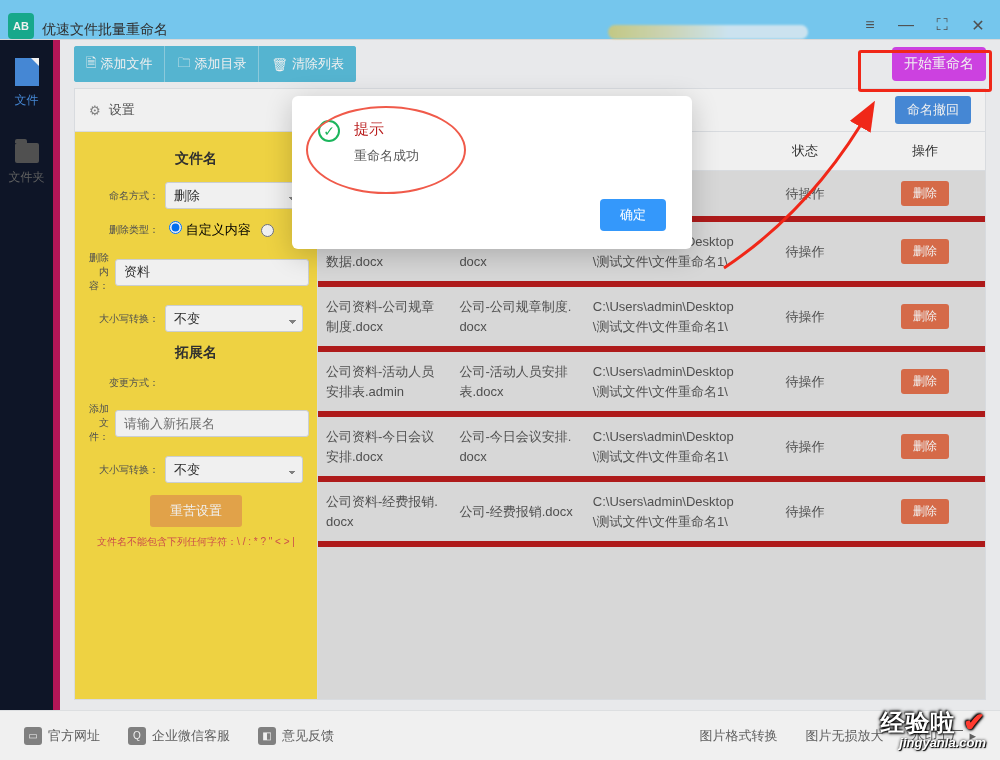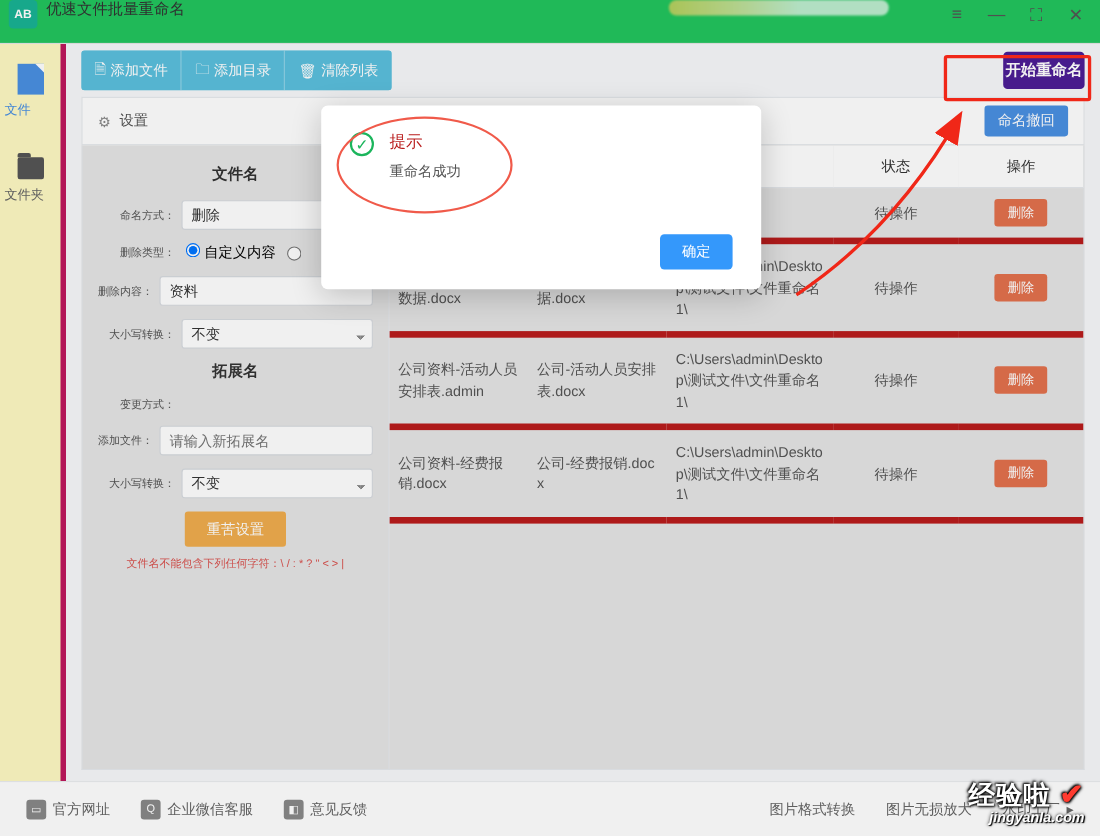--- a/index.html
+++ b/index.html
@@ -1,42 +1,42 @@
 <!DOCTYPE html>
 <html><head>
 <meta charset="utf-8">
 <style>
 * { box-sizing: border-box; margin: 0; padding: 0; font-family: "Microsoft YaHei", Arial, sans-serif; }
 body { width: 1000px; height: 760px; overflow: hidden; background: #fff; position: relative; }
-.titlebar { height: 40px; background: #22c55e; display: flex; align-items: flex-start; padding: 0 8px; gap: 8px; border-bottom: 1px solid #e6e6e6; }
+.titlebar { height: 40px; background: #7dd3fc; display: flex; align-items: flex-end; padding: 0 8px; gap: 8px; border-bottom: 1px solid #e6e6e6; }
 .app-logo { width: 26px; height: 26px; background: #19b394; border-radius: 4px; display: flex; align-items: center; justify-content: center; color: #fff; font-size: 11px; font-weight: bold; }
 .app-title { font-size: 14px; color: #333; flex: 0 0 auto; }
 .tb-spacer { flex: 1; }
 .tb-smudge { width: 200px; height: 14px; background: linear-gradient(90deg,#f3d65e 0%,#ffe8a8 30%,#fff 60%); border-radius: 7px; filter: blur(1px); opacity:.7; margin-right: 40px;}
 .tb-btn { width: 28px; height: 28px; display: flex; align-items: center; justify-content: center; color: #555; font-size: 16px; cursor: pointer; }
 .main { display: flex; height: 670px; }
-.leftnav { width: 60px; background: #fef9c3; border-right: 5px solid #be185d; }
+.leftnav { width: 60px; background: #0f172a; border-right: 7px solid #be185d; text-align: center; }
 .nav-item { padding: 18px 4px 12px; cursor: pointer; font-size: 12px; color: #4a90e2; }
 .nav-item.inactive { color: #666; }
 .nav-icon { width: 24px; height: 28px; margin: 0 auto 6px; background: #4a90e2; position: relative; }
 .nav-icon.folder { background: #555; height: 20px; border-radius: 2px; margin-top: 4px; }
 .nav-icon.folder::before { content:""; position:absolute; top:-4px; left:0; width:12px; height:4px; background:#555; border-radius:2px 2px 0 0;}
 .nav-icon.file::before { content:""; position:absolute; top:0; right:0; width:0; height:0; border-top:8px solid #fff; border-left:8px solid transparent;}
 .content { flex: 1; background: #f7f8fa; display: flex; flex-direction: column; }
 .toolbar { height: 48px; display: flex; align-items: center; padding: 0 14px; gap: 14px; }
 .btn-group { display: flex; background:#5bc0de; border-radius:3px; overflow:hidden; }
 .tbtn { background: #5bc0de; color: #fff; border: none; padding: 7px 12px; font-size: 13px; cursor: pointer; display: flex; align-items: center; gap: 4px; }
 .tbtn + .tbtn { border-left: 1px solid rgba(255,255,255,0.35); }
-.start-btn { background: #4c1d95; color: #fff; border: none; padding: 8px 2px; font-size: 14px; border-radius: 4px; cursor: pointer; margin-left: auto; font-weight: bold;}
+.start-btn { background: #d946ef; color: #fff; border: none; padding: 8px 12px; font-size: 14px; border-radius: 4px; cursor: pointer; margin-left: auto;}
 .highlight-box { position: absolute; top: 50px; right: 8px; width: 134px; height: 42px; border: 3px solid #ff2a1a; border-radius: 3px; pointer-events: none; z-index: 30; }
 .settings-bar { height: 44px; background: #fff; border: 1px solid #e6e9ed; margin: 0 14px; display: flex; align-items: center; padding: 0 14px; gap: 8px; font-size: 13px; color: #555; }
 .gear-icon { color: #888; }
 .undo-btn { margin-left: auto; background: #4a90e2; color: #fff; border: none; padding: 5px 12px; font-size: 13px; border-radius: 3px; cursor: pointer; }
 .workarea { flex: 1; display: flex; margin: 0 14px 10px; gap: 0; overflow: hidden; }
-.form-panel { width: 280px; background: #e5e5e5; border: 1px solid #e6e9ed; border-top: none; padding: 12px 14px 14px; font-size: 13px; overflow-y: auto; }
+.form-panel { width: 244px; background: #fde047; border: 1px solid #e6e9ed; border-top: none; padding: 12px 14px 14px; font-size: 13px; overflow-y: auto; }
 .fp-head { text-align: center; font-weight: bold; color: #333; margin: 6px 0 14px; font-size: 14px; }
 .fp-row { display: flex; align-items: center; margin-bottom: 12px; gap: 6px; }
 .fp-label { width: 70px; text-align: right; color: #555; font-size: 10px; }
 .fp-row input[type=text], .fp-row select { flex: 1; border: 1px solid #d7dbe0; padding: 5px 8px; font-size: 13px; border-radius: 3px; color:#333; background:#fff; }
 .fp-row select { cursor: pointer; appearance:none; background-image: linear-gradient(45deg,transparent 50%,#888 50%),linear-gradient(-45deg,transparent 50%,#888 50%); background-position: right 10px top 14px, right 6px top 14px; background-size:4px 4px; background-repeat:no-repeat;}
 .fp-row input[type=radio]{margin-left:4px;}
 .reset-btn { display: block; margin: 8px auto; background: #f0ad4e; color: #fff; border: none; padding: 7px 20px; border-radius: 3px; cursor: pointer; font-size: 13px; }
 .warn-text { color: #d9534f; font-size: 10px; text-align: center; margin-top: 8px; }
 .table-panel { flex: 1; background: #e5e5e5; border: 1px solid #e6e9ed; border-top: none; border-left: none; overflow: auto; position: relative; }
 table { width: 100%; border-collapse: collapse; font-size: 13px; table-layout: fixed; }
@@ -52,21 +52,21 @@
 .watermark { position: absolute; bottom: 10px; right: 14px; text-align: right; z-index: 100; pointer-events:none;}
 .wm-big { font-family: "SimHei",sans-serif; font-size: 24px; font-weight: 700; color: #fff; text-shadow: 0 0 4px #000, 1px 1px 2px #000, -1px -1px 2px #000; letter-spacing: 1px; }
 .wm-check { color: #ff3b2f; font-size: 26px; }
 .wm-url { font-size: 13px; font-weight: bold; font-style: italic; color: #fff; text-shadow: 0 0 3px #000,1px 1px 1px #000; margin-top:-4px;}
 .modal-backdrop { position: absolute; inset: 0; background: rgba(0,0,0,0.06); z-index: 40; }
 .modal { position: absolute; top: 96px; left: 292px; width: 400px; background: #fff; border-radius: 6px; box-shadow: 0 6px 28px rgba(0,0,0,0.2); z-index: 50; padding: 24px 26px 18px; }
 .modal-head { display: flex; gap: 14px; align-items: flex-start; }
 .modal-check { width: 22px; height: 22px; border: 2px solid #1bb55c; border-radius: 50%; display: flex; align-items: center; justify-content: center; color: #1bb55c; font-size: 14px; flex-shrink:0;}
 .modal-title { font-size: 15px; color: #b91c1c; font-weight: 400; }
 .modal-msg { font-size: 13px; color: #555; margin-top: 8px; }
-.modal-foot { text-align: right; margin-top: 48px; }
+.modal-foot { text-align: right; margin-top: 34px; }
 .ok-btn { background: #3498fb; color: #fff; border: none; padding: 7px 20px; border-radius: 4px; cursor: pointer; font-size: 13px; }
 .oval { position: absolute; top: 106px; left: 306px; width: 160px; height: 88px; border: 2px solid #f05a4a; border-radius: 50%; z-index: 60; pointer-events: none; }
 .arrow { position: absolute; top: 88px; right: 96px; width: 200px; height: 200px; z-index: 35; pointer-events: none; }
 ::-webkit-scrollbar{width:10px;height:10px;} ::-webkit-scrollbar-thumb{background:#cfd4da;border-radius:5px;} ::-webkit-scrollbar-track{background:#f0f0f0;}
 </style>
 </head>
 <body>
 
 <div class="titlebar">
   <div class="app-logo">
@@ -172,22 +172,36 @@
                 <td class="op-cell"><button class="del-btn">删除</button></td>
               </tr>
               <tr>
                 <td>公司资料-产品库存数据.docx</td>
                 <td>公司-产品库存数据.docx</td>
                 <td>C:\Users\admin\Desktop\测试文件\文件重命名1\</td>
                 <td class="status-cell">待操作</td>
                 <td class="op-cell"><button class="del-btn">删除</button></td>
               </tr>
               <tr>
+                <td>公司资料-公司规章制度.docx</td>
+                <td>公司-公司规章制度.docx</td>
+                <td>C:\Users\admin\Desktop\测试文件\文件重命名1\</td>
+                <td class="status-cell">待操作</td>
+                <td class="op-cell"><button class="del-btn">删除</button></td>
+              </tr>
+              <tr>
                 <td>公司资料-活动人员安排表.admin</td>
                 <td>公司-活动人员安排表.docx</td>
+                <td>C:\Users\admin\Desktop\测试文件\文件重命名1\</td>
+                <td class="status-cell">待操作</td>
+                <td class="op-cell"><button class="del-btn">删除</button></td>
+              </tr>
+              <tr>
+                <td>公司资料-今日会议安排.docx</td>
+                <td>公司-今日会议安排.docx</td>
                 <td>C:\Users\admin\Desktop\测试文件\文件重命名1\</td>
                 <td class="status-cell">待操作</td>
                 <td class="op-cell"><button class="del-btn">删除</button></td>
               </tr>
               <tr>
                 <td>公司资料-经费报销.docx</td>
                 <td>公司-经费报销.docx</td>
                 <td>C:\Users\admin\Desktop\测试文件\文件重命名1\</td>
                 <td class="status-cell">待操作</td>
                 <td class="op-cell"><button class="del-btn">删除</button></td>

